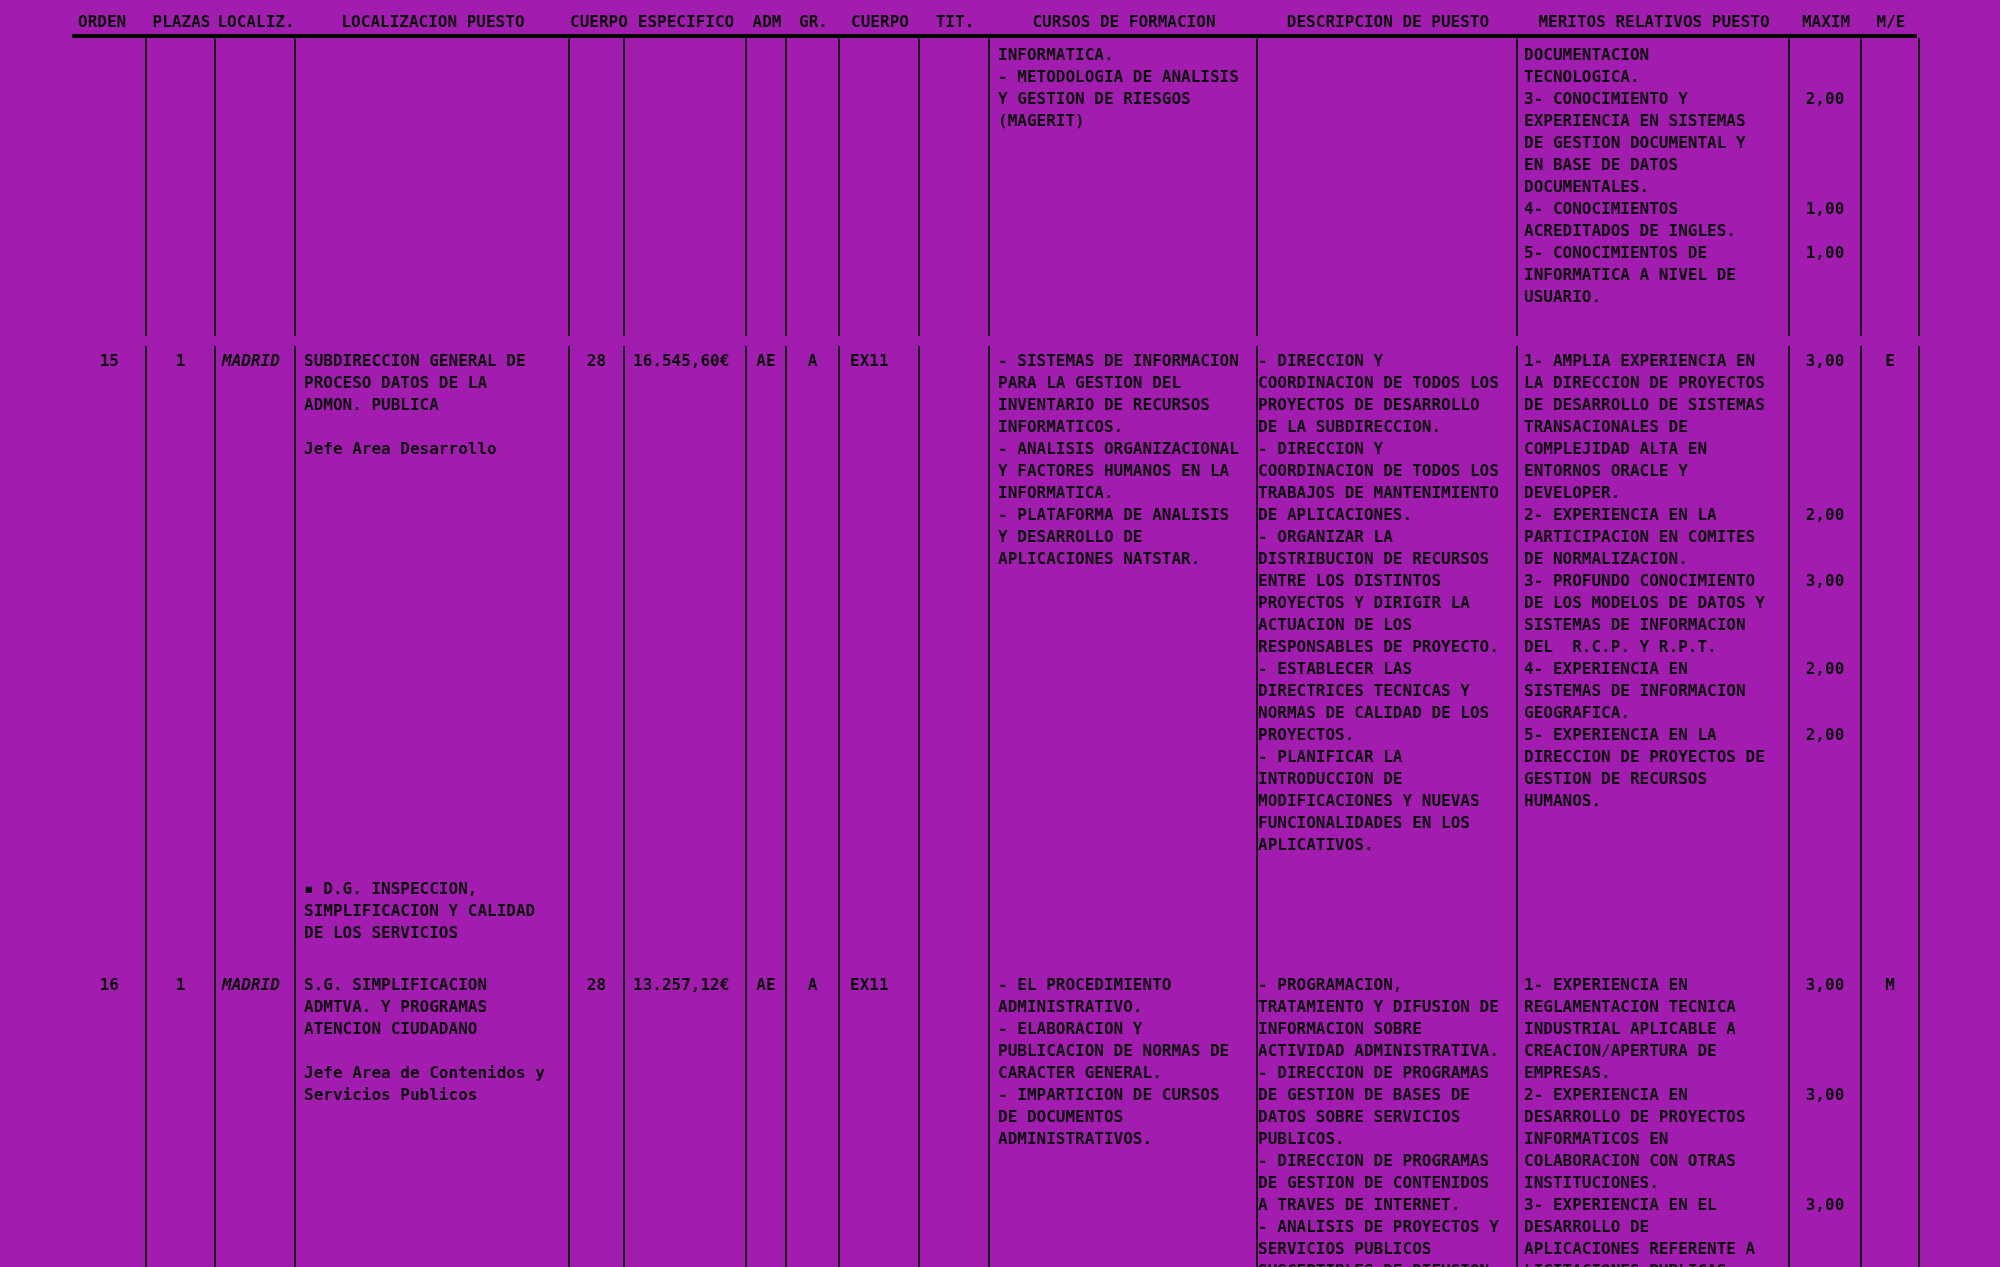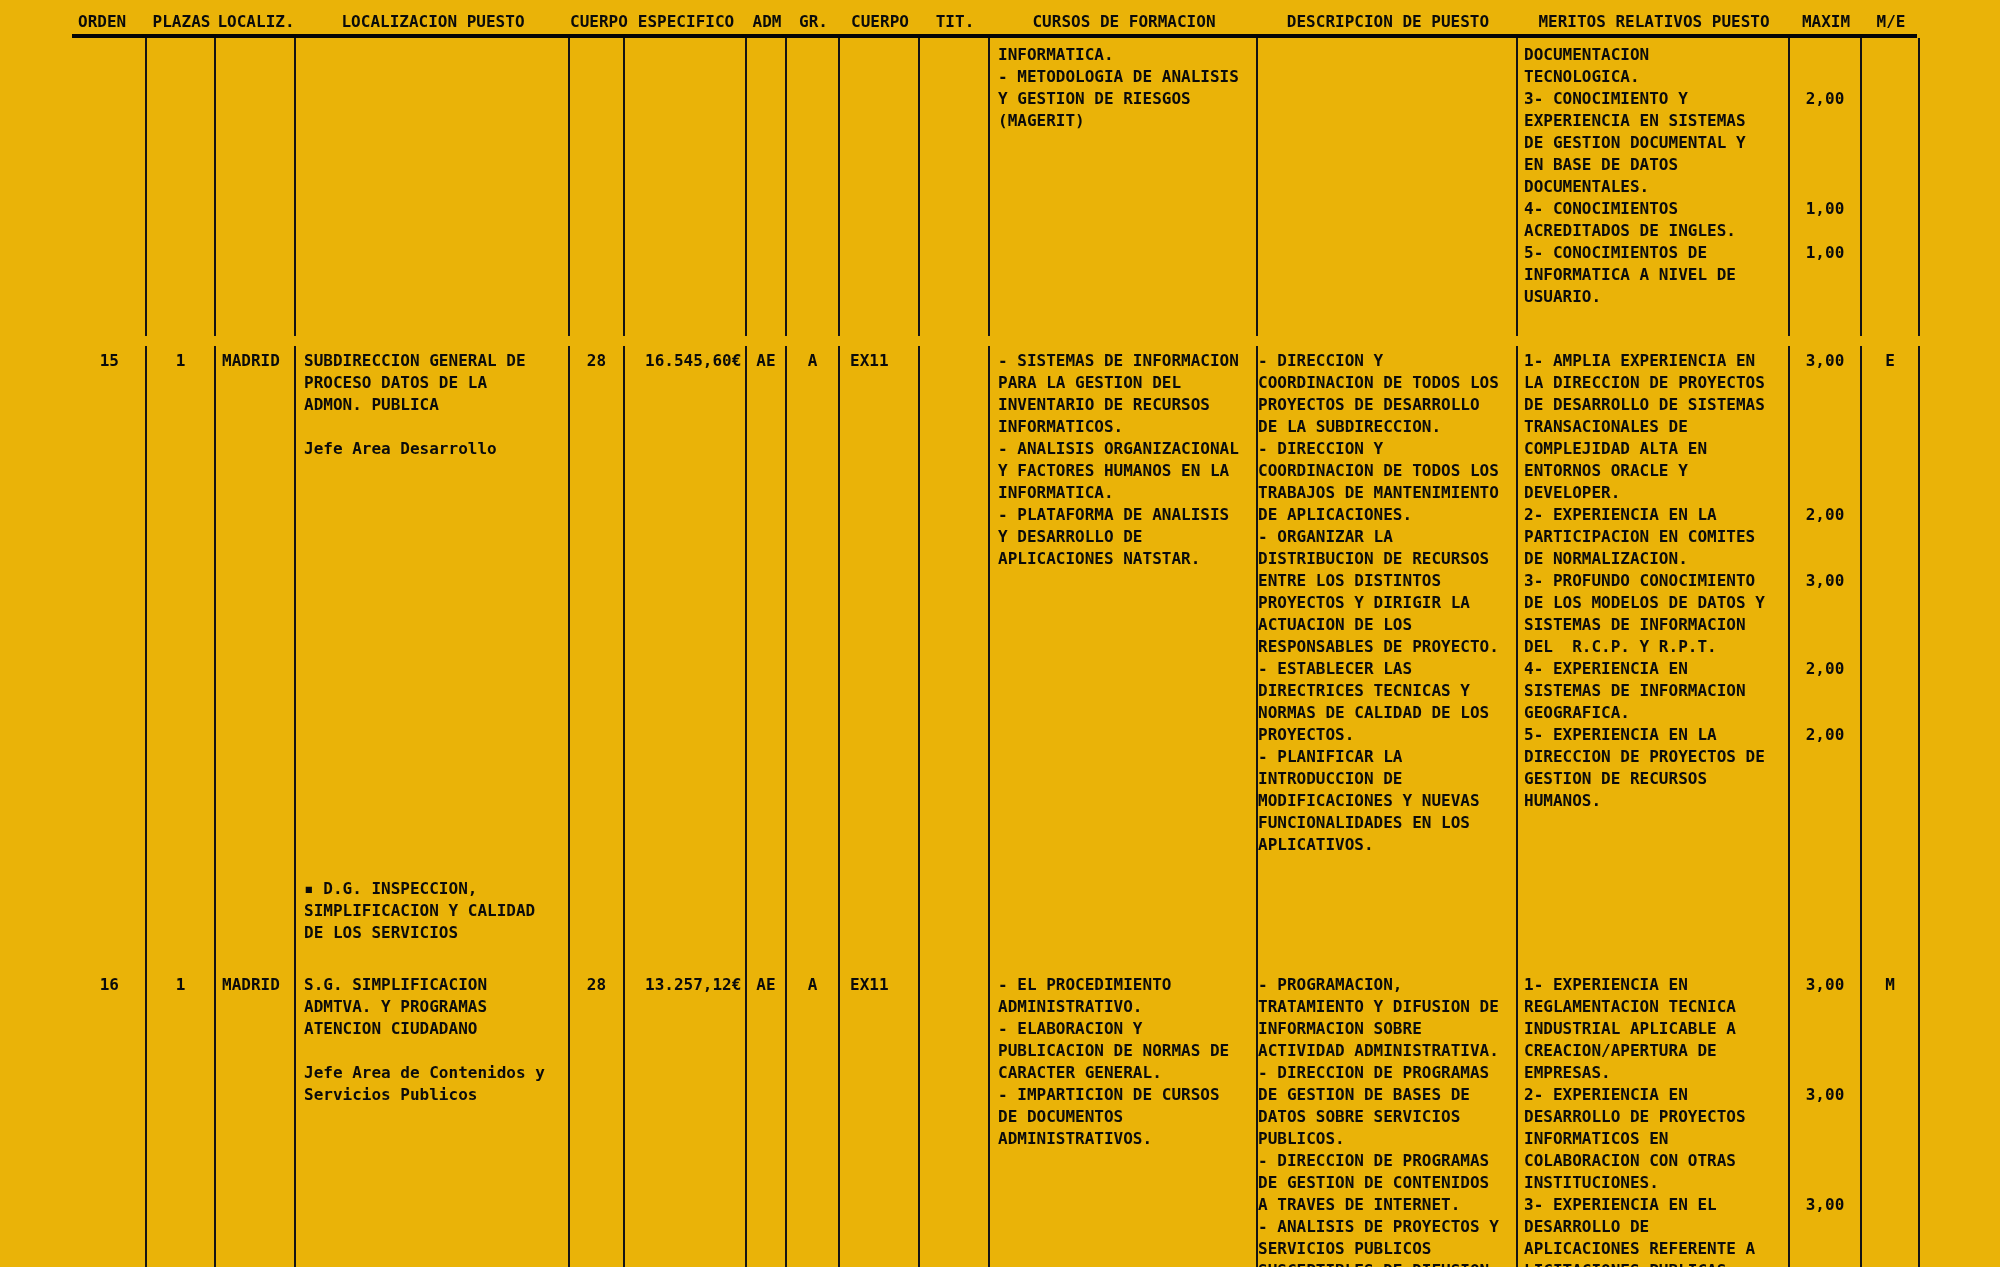--- a/index.html
+++ b/index.html
@@ -4,21 +4,21 @@
 <style>
   * { margin:0; padding:0; box-sizing:border-box; }
   html, body { width:2000px; height:1267px; }
   body {
     background:#ffffff;
     font-family:"DejaVu Sans Mono","Liberation Mono",monospace;
     font-weight:bold;
     color:#0b0b0b;
     font-size:16px;
   }
-  .page { position:relative; width:2000px; height:1267px; background:#eab308; overflow:hidden; }
+  .page { position:relative; width:2000px; height:1267px; background:#a21caf; overflow:hidden; }
 
   
   .cols {
     display:grid;
     grid-template-columns:147px 69px 80px 274px 55px 122px 40px 53px 80px 70px 268px 260px 272px 72px 58px 80px;
   }
 
   
   .thead { height:34px; align-items:end; padding-bottom:3px; }
   .thead .hc { text-align:center; white-space:pre; }
@@ -34,23 +34,23 @@
   }
   .band > div:last-child { border-right:none; }
   .b1 { min-height:298px; } .b1 > div { padding-top:6px; }
   .b2 { min-height:524px;margin-top:10px; }
   .b3 { min-height:100px; } .b3 > div { padding-top:8px; }
   .b4 { min-height:308px; }
 
   
   .col-orden        { text-align:right; padding-right:26px; }
   .col-plazas, .col-nivel, .col-adm, .col-gr, .col-maxim, .col-me { text-align:center; }
-  .col-localiz      { padding-left:6px; }
+  .col-localiz      { padding-left:6px;font-style:italic; }
   .col-localizacion { padding-left:8px; }
-  .col-especifico   { padding-left:20px; }
+  .col-especifico   { padding-left:8px; }
   .col-cuerpo       { padding-left:10px; }
   .col-tit          { }
   .col-cursos       { padding-left:8px; }
   .col-descripcion  { }
   .col-meritos      { padding-left:6px; }
 </style>
 </head>
 <body>
 
 <div class="page">

